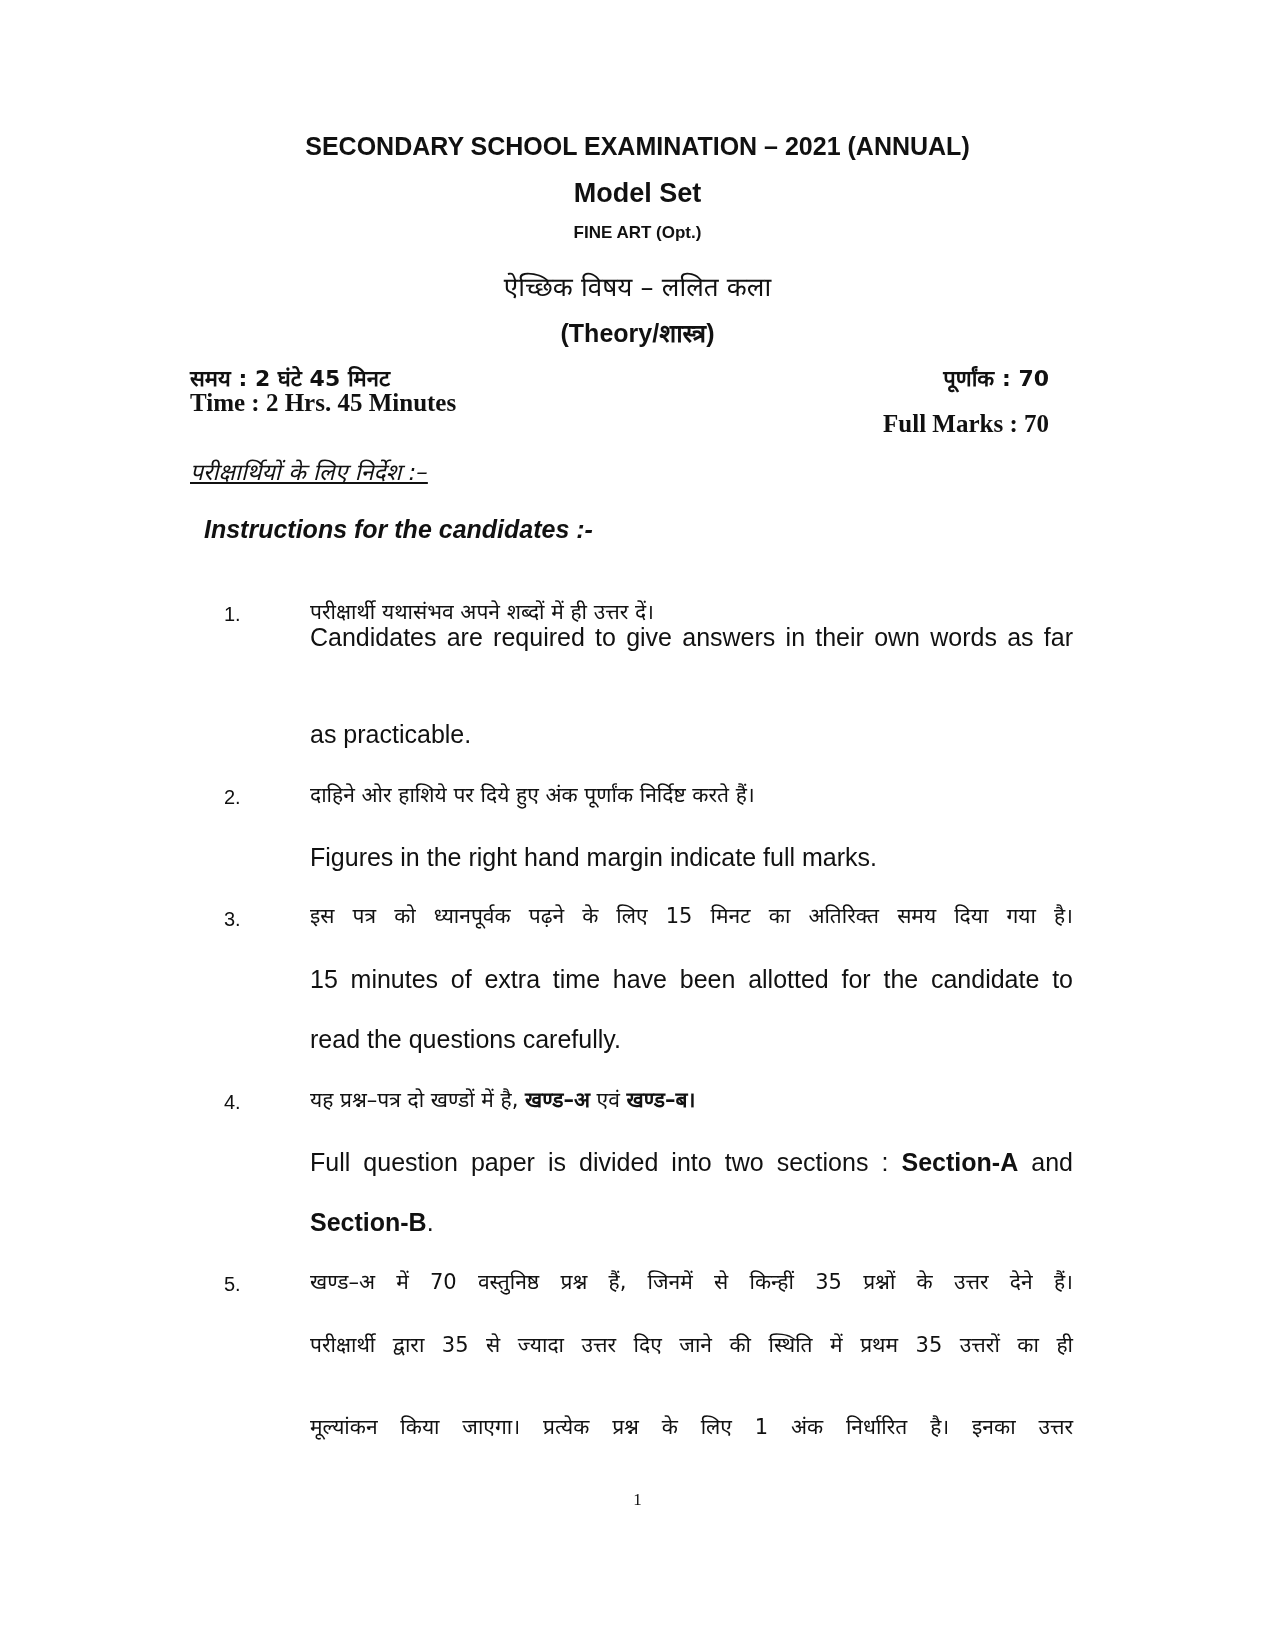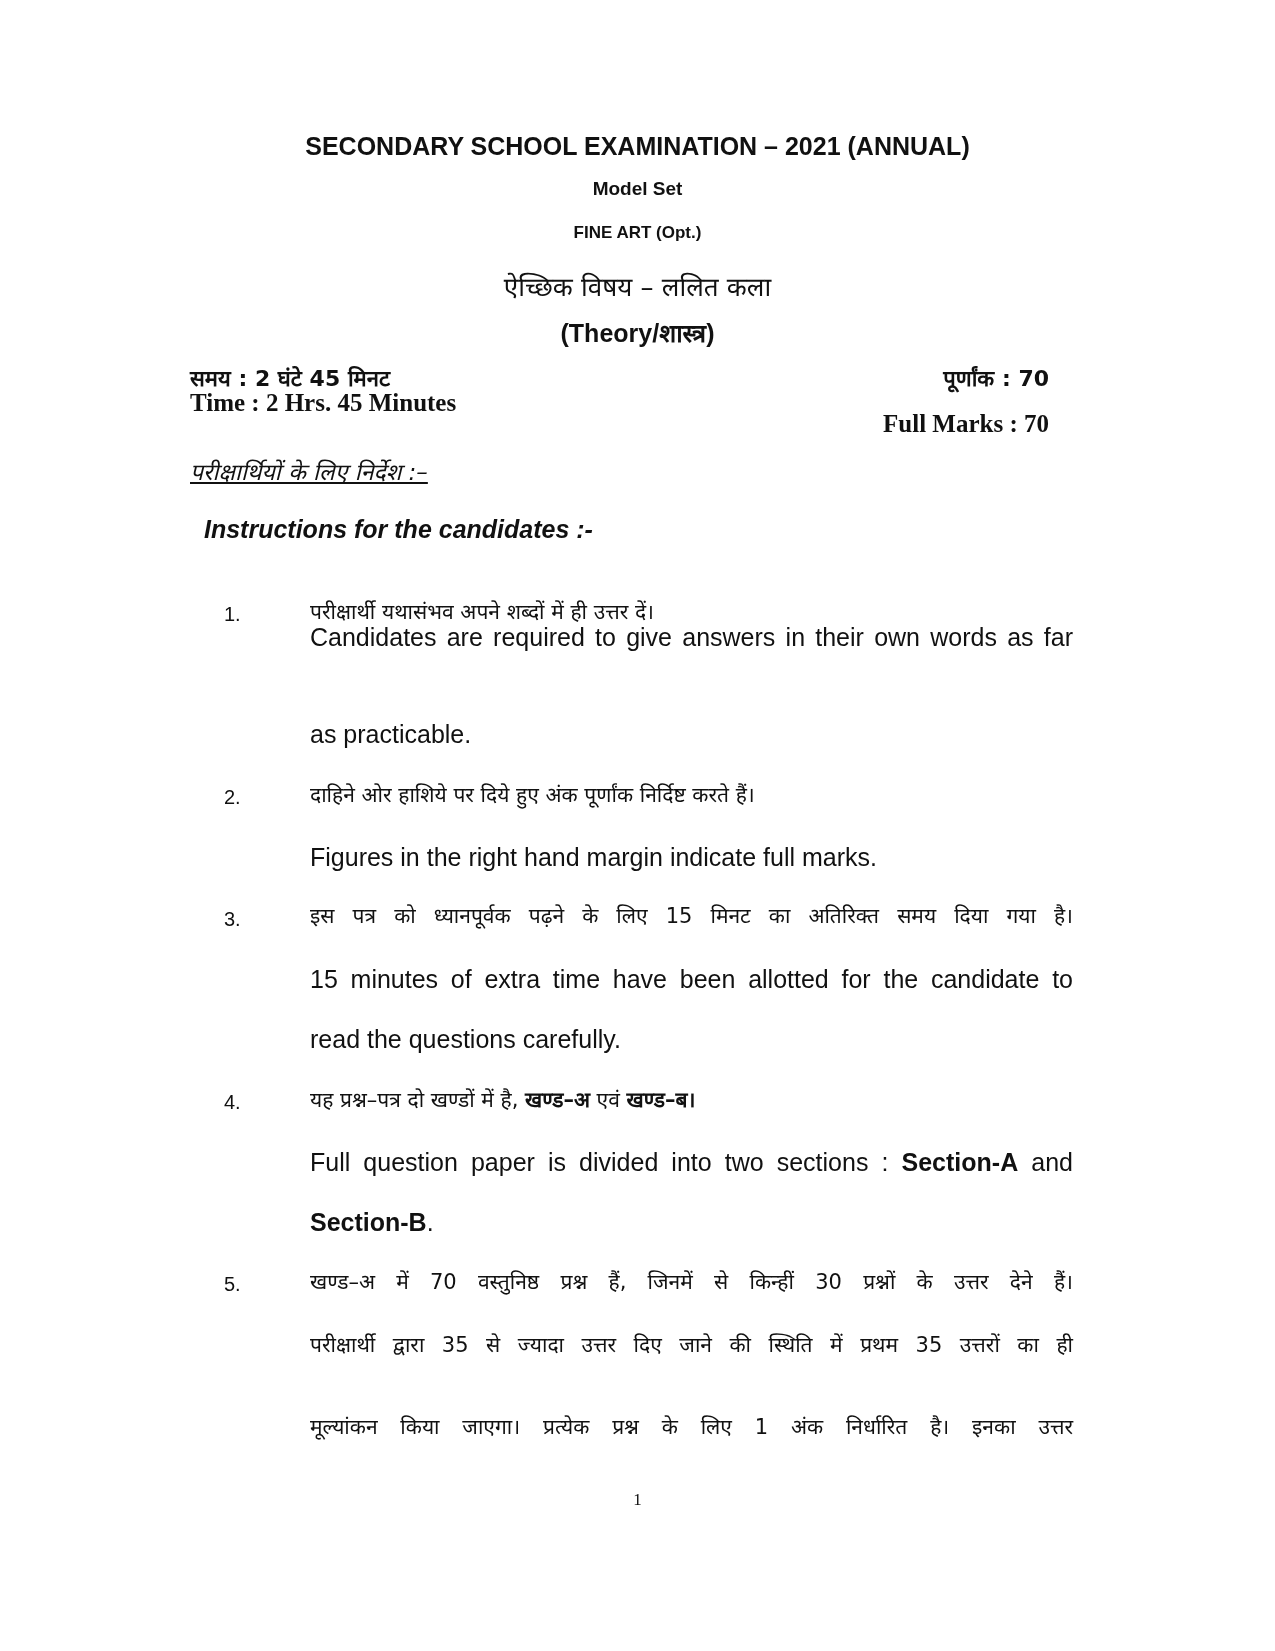--- a/index.html
+++ b/index.html
@@ -1,19 +1,19 @@
 <!DOCTYPE html>
 <html><head>
 <meta charset="utf-8">
 <style>
   html, body { margin: 0; padding: 0; background: #ffffff; }
   body { width: 1275px; height: 1651px; position: relative; overflow: hidden; color: #111; font-family: "Liberation Sans", sans-serif; }
   .center { position: absolute; left: 0; width: 1275px; text-align: center; font-weight: bold; }
   .h1 { top: 132px; font-size: 25px; }
-  .h2 { top: 178px; font-size: 19px; }
+  .h2 { top: 178px; font-size: 27px; }
   .h3 { top: 223px; font-size: 17px; }
   .h4 { top: 268px; font-size: 26px; font-weight: normal; font-family: "DejaVu Sans", sans-serif; }
   .h5 { top: 315px; font-size: 25px; }
   .meta { position: absolute; font-size: 24px; text-align: right; }
   .time-hi { left: 190px; top: 362px; font-family: "DejaVu Sans", sans-serif; font-size: 22px; font-weight: bold; }
   .marks-hi { right: 226px; top: 362px; font-family: "DejaVu Sans", sans-serif; font-size: 22px; font-weight: bold; }
   .time-en { left: 190px; top: 389px; font-family: "Liberation Serif", serif; font-weight: bold; font-size: 25px; }
   .marks-en { right: 226px; top: 410px; font-family: "Liberation Serif", serif; font-weight: bold; font-size: 25px; }
   .instr-hi { position: absolute; left: 190px; top: 455px; font-family: "DejaVu Sans", sans-serif; font-style: italic; font-size: 23px; text-decoration: underline; }
   .instr-en { position: absolute; left: 204px; top: 515px; font-size: 25px; font-weight: bold; font-style: italic; }
@@ -68,18 +68,18 @@
   <div class="line just" style="top:1148px; width:763px">
     <span>Full question paper is divided into two sections : </span><b>Section-A</b><span> and</span>
   </div>
   <div class="line" style="top:1208px">
     <b>Section-B</b><span>.</span>
   </div>
 </div>
 
 <div>
   <div class="num" style="top:1273px">5.</div>
-  <div class="line hi just" style="top:1267px; width:763px">खण्ड–अ में 70 वस्तुनिष्ठ प्रश्न हैं, जिनमें से किन्हीं 30 प्रश्नों के उत्तर देने हैं।</div>
+  <div class="line hi just" style="top:1267px; width:763px">खण्ड–अ में 70 वस्तुनिष्ठ प्रश्न हैं, जिनमें से किन्हीं 35 प्रश्नों के उत्तर देने हैं।</div>
   <div class="line hi just" style="top:1330px; width:763px">परीक्षार्थी द्वारा 35 से ज्यादा उत्तर दिए जाने की स्थिति में प्रथम 35 उत्तरों का ही</div>
   <div class="line hi just" style="top:1412px; width:763px">मूल्यांकन किया जाएगा। प्रत्येक प्रश्न के लिए 1 अंक निर्धारित है। इनका उत्तर</div>
 </div>
 
 <div class="page-num">1</div>
 
 </body></html>

